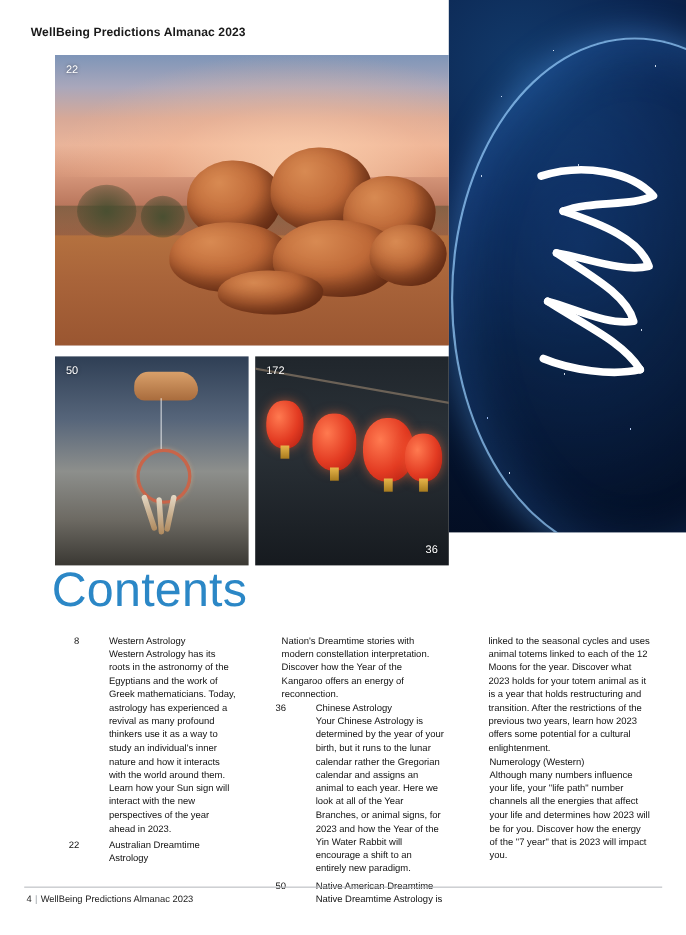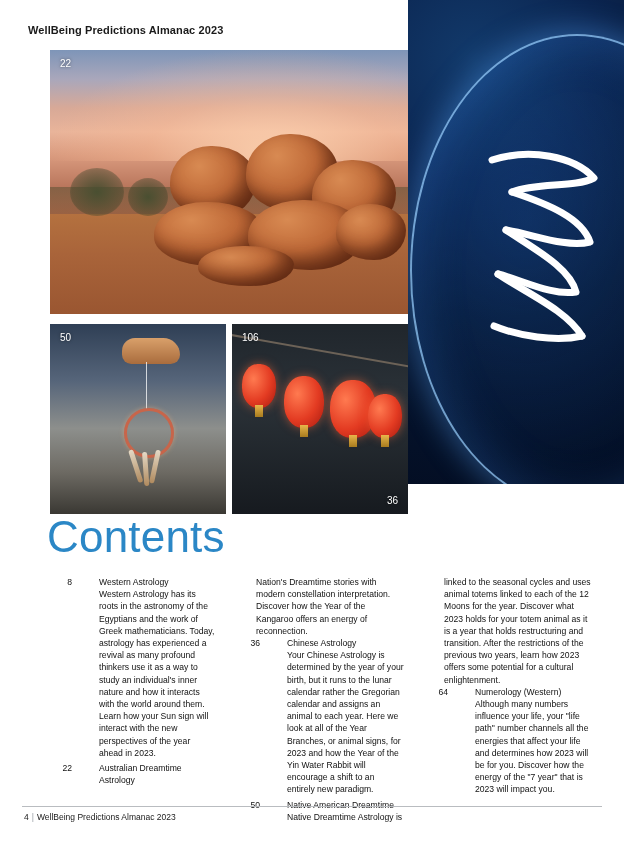--- a/index.html
+++ b/index.html
@@ -289,21 +289,21 @@
   <div class="feather" style="left:106px; top:126px; transform: rotate(12deg);"></div>
   <div class="pnum" style="left:10px; top:8px;">50</div>
 </div>
 
 <div class="photo photo-lantern">
   <div class="wire"></div>
   <div class="lantern" style="left:10px; top:40px; width:34px; height:44px;"></div>
   <div class="lantern" style="left:52px; top:52px; width:40px; height:52px;"></div>
   <div class="lantern" style="left:98px; top:56px; width:46px; height:58px;"></div>
   <div class="lantern" style="left:136px; top:70px; width:34px; height:44px;"></div>
-  <div class="pnum" style="left:10px; top:8px;">106</div>
+  <div class="pnum" style="left:10px; top:8px;">172</div>
   <div class="pnum" style="right:10px; bottom:8px;">36</div>
 </div>
 
 <div class="contents-title">Contents</div>
 
 <div class="toc">
 
   <div class="toc-col">
     <div class="entry">
       <div class="pg">8</div>
@@ -338,21 +338,20 @@
         <div class="desc">Native Dreamtime Astrology is</div>
       </div>
     </div>
   </div>
 
   <div class="toc-col">
     <div class="cont">
       <div class="desc">linked to the seasonal cycles and uses animal totems linked to each of the 12 Moons for the year. Discover what 2023 holds for your totem animal as it is a year that holds restructuring and transition. After the restrictions of the previous two years, learn how 2023 offers some potential for a cultural enlightenment.</div>
     </div>
     <div class="entry">
-      <div class="pg">64</div>
       <div class="body">
         <div class="title">Numerology (Western)</div>
         <div class="desc">Although many numbers influence your life, your "life path" number channels all the energies that affect your life and determines how 2023 will be for you. Discover how the energy of the "7 year" that is 2023 will impact you.</div>
       </div>
     </div>
   </div>
 
 </div>
 
 <div class="footer-rule"></div>

